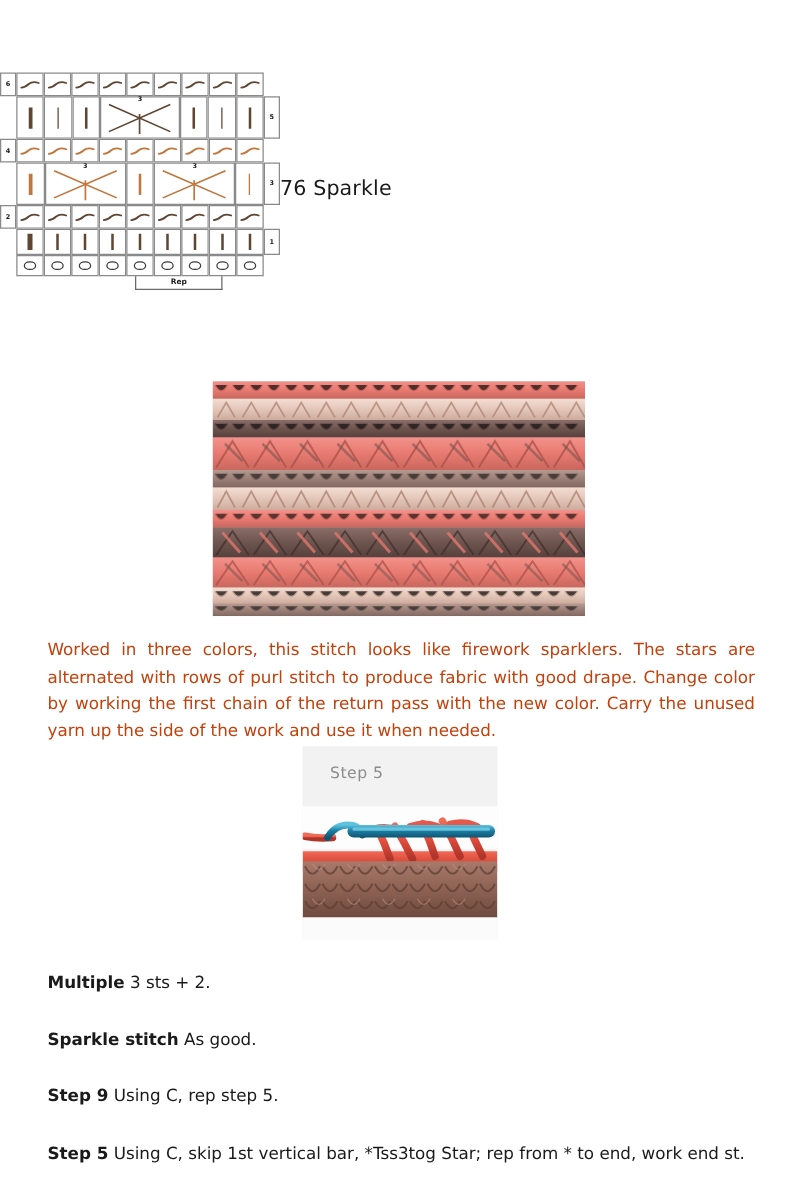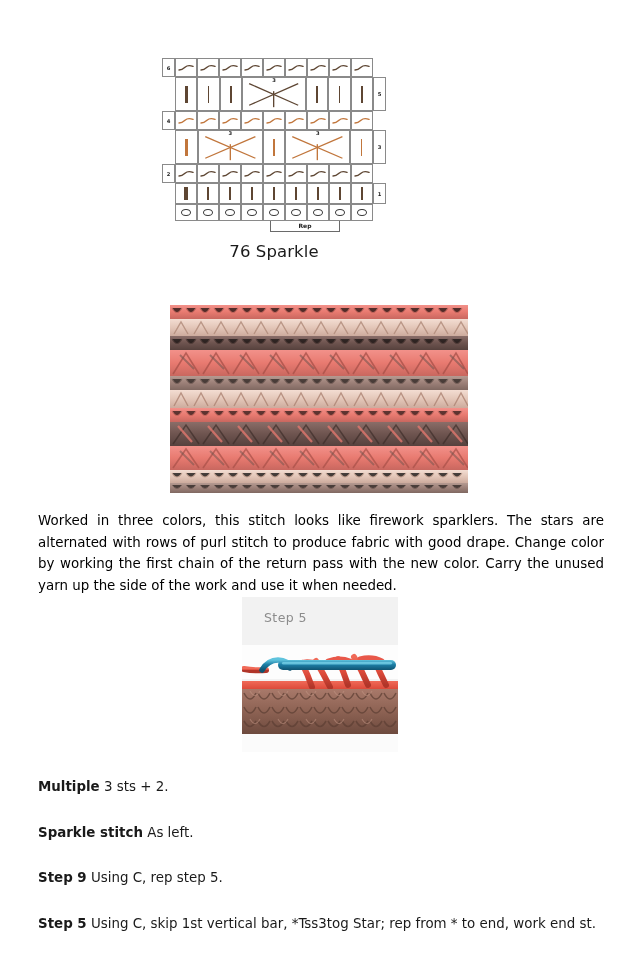--- a/index.html
+++ b/index.html
@@ -16,21 +16,21 @@
     overflow: hidden;
   }
 
   
   #chart-block {
     position: absolute;
     left: 0;
     top: 58px;
     width: 548px;
     display: flex;
-    flex-direction: column;
+    flex-direction: row;
     align-items: center;
   }
   .chart-grid {
     position: relative;
     width: 224px;
   }
   .chart-row {
     display: flex;
     align-items: stretch;
     position: relative;
@@ -162,21 +162,21 @@
 
   
   #intro-paragraph {
     position: absolute;
     left: 38px;
     top: 497px;
     width: 566px;
     font-size: 13.4px;
     line-height: 21.5px;
     text-align: justify;
-    color: #000000;
+    color: #c2410c;
     font-family: "DejaVu Sans", sans-serif;
   }
 
   
   #step-photo {
     position: absolute;
     left: 242px;
     top: 597px;
     width: 156px;
     height: 155px;
@@ -1023,21 +1023,21 @@
   <div id="step-photo-label">Step 5</div>
 </div>
 
 <div id="instructions">
   <div class="instr-line">
     <b>Multiple</b>
     <span>3 sts + 2.</span>
   </div>
   <div class="instr-line">
     <b>Sparkle stitch</b>
-    <span>As left.</span>
+    <span>As good.</span>
   </div>
   <div class="instr-line">
     <b>Step 9</b>
     <span>Using C, rep step 5.</span>
   </div>
   <div class="instr-line">
     <b>Step 5</b>
     <span>Using C, skip 1st vertical bar, *Tss3tog Star; rep from * to end, work end st.</span>
   </div>
 </div>

